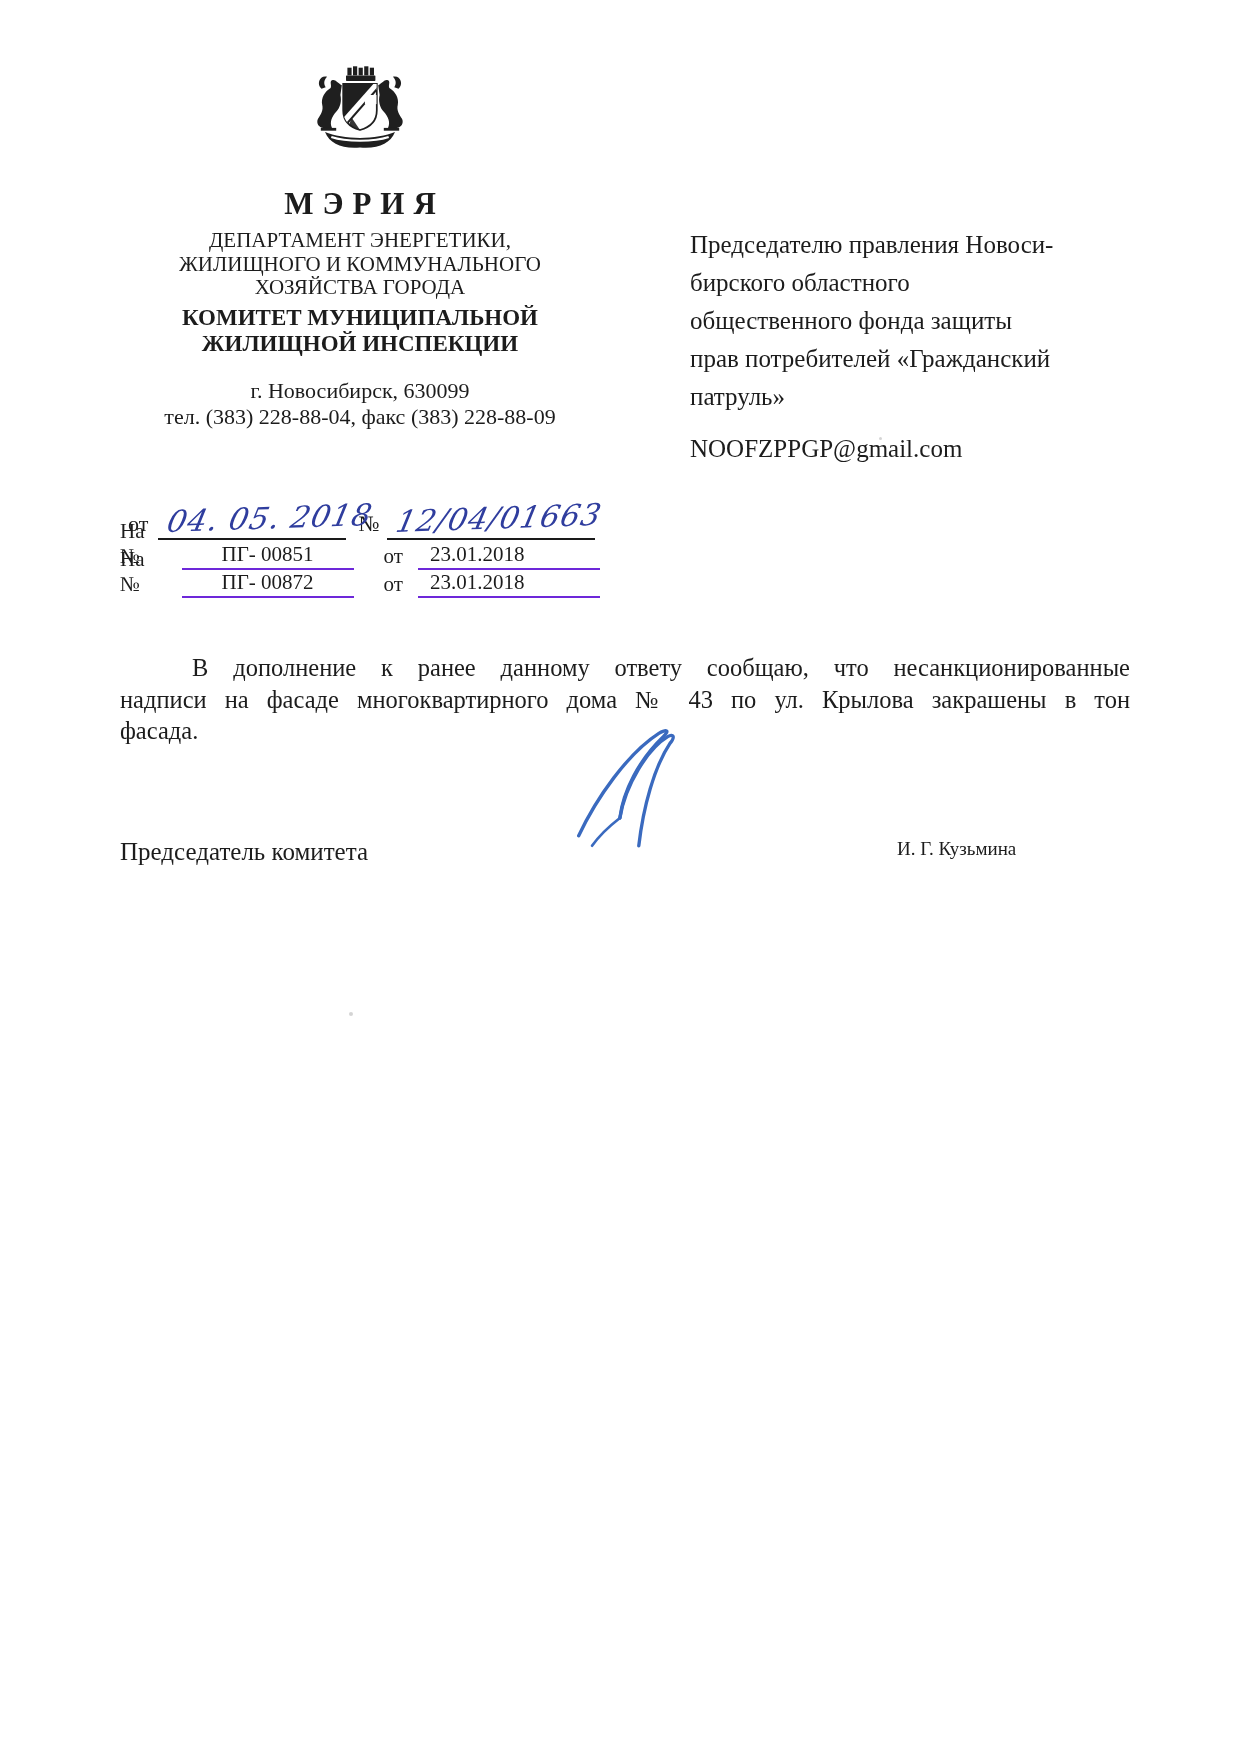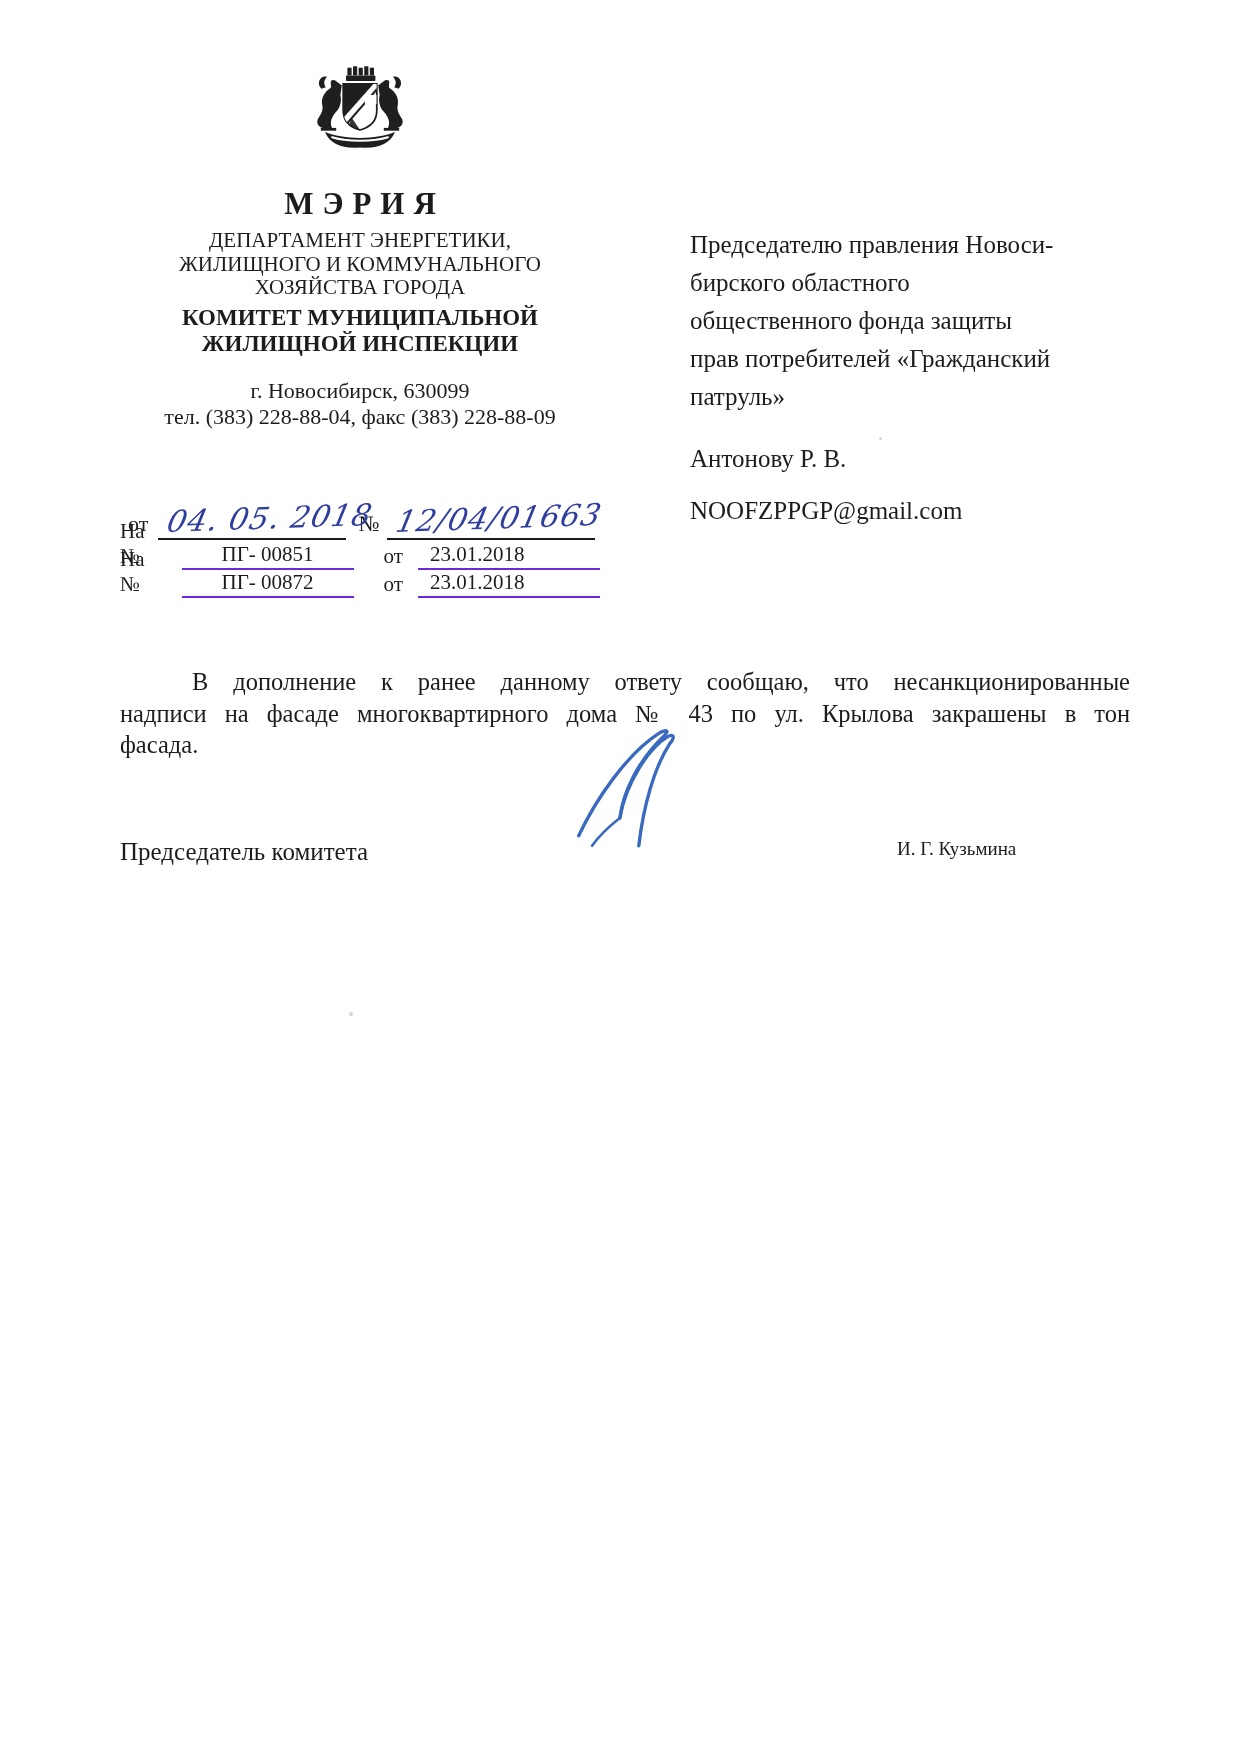--- a/index.html
+++ b/index.html
@@ -74,21 +74,21 @@
   
   .addressee{
     position:absolute;left:690px;top:226px;width:430px;
     font-size:25px;line-height:38px;
   }
   .addressee .name{margin-top:24px;}
   .addressee .email{margin-top:14px;}
 
   
   .body-text{
-    position:absolute;left:120px;top:666px;width:1010px;
+    position:absolute;left:120px;top:652px;width:1010px;
     font-size:24.5px;line-height:31.5px;
   }
   .j{text-align:justify;text-align-last:justify;}
   .body-text .indent{text-indent:72px;}
 
   
   .sign-position{position:absolute;left:120px;top:838px;font-size:25px;}
   .sign-name{position:absolute;left:897px;top:838px;font-size:19px;}
   .signature-svg{position:absolute;left:556px;top:720px;}
 
@@ -190,21 +190,20 @@
       <span class="in-cell in-date">23.01.2018</span>
     </div>
   </div>
 
   <div class="addressee">
     <div>Председателю правления Новоси-</div>
     <div>бирского  областного</div>
     <div>общественного фонда защиты</div>
     <div>прав потребителей «Гражданский</div>
     <div>патруль»</div>
-    <div class="name">Антонову Р. В.</div>
     <div class="email">NOOFZPPGP@gmail.com</div>
   </div>
 
   <div class="body-text">
     <div class="j indent">В дополнение к ранее данному ответу сообщаю, что несанкционированные</div>
     <div class="j">надписи на фасаде многоквартирного  дома № 43 по ул. Крылова закрашены в тон</div>
     <div>фасада.</div>
   </div>
 
   <div class="sign-position">Председатель комитета</div>

